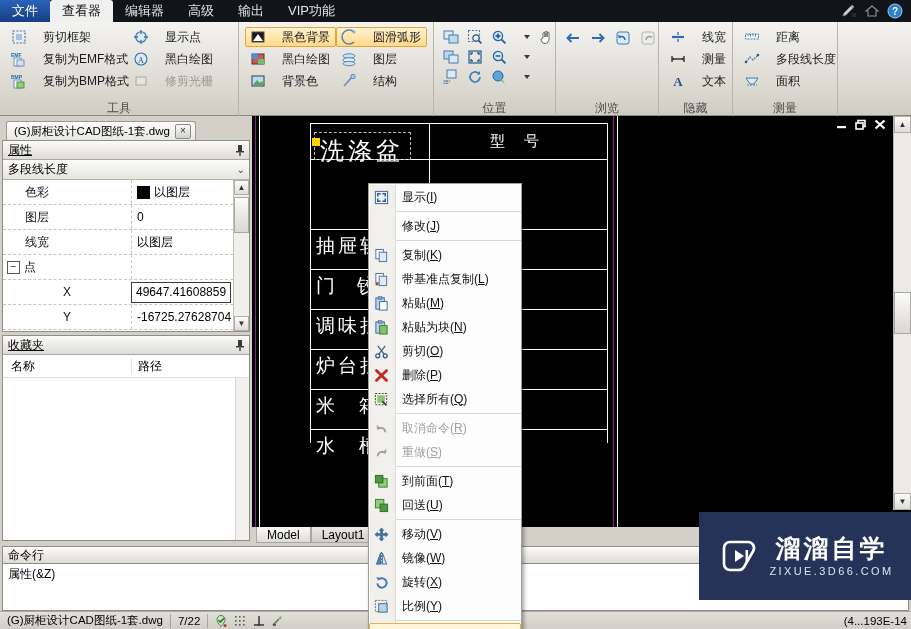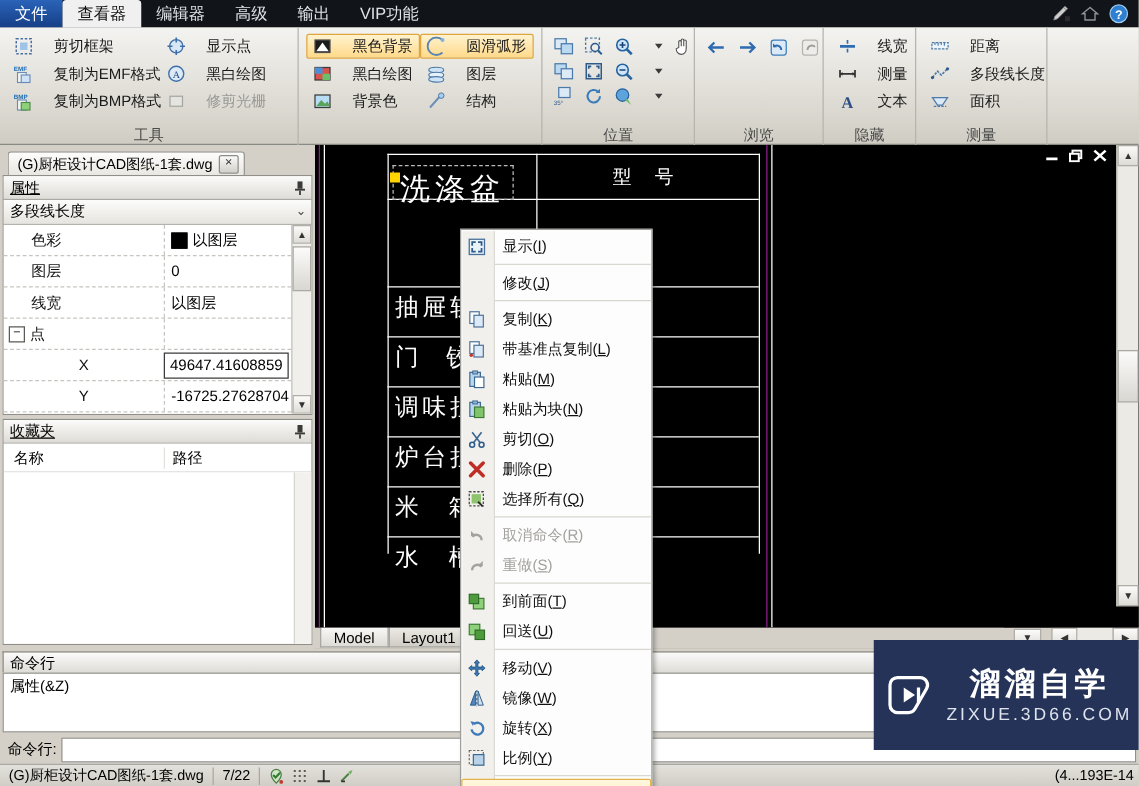--- a/index.html
+++ b/index.html
@@ -143,21 +143,21 @@
   .sb-sep{width:1px;height:14px;background:#a8a7a1;}
   .sb-icons{display:flex;align-items:center;gap:5px;padding:0 6px;}
   .sb-coord{margin-left:auto;padding-right:4px;letter-spacing:0px;}
 
   
   .wm{position:absolute;right:0;bottom:29px;width:212px;height:88px;
     background:#253358;display:flex;align-items:center;justify-content:center;gap:9px;z-index:40;}
   .wm-txt{display:flex;flex-direction:column;align-items:center;color:#fff;}
   .wm-cn{font-size:25px;letter-spacing:3px;line-height:1.1;
     font-family:"DejaVu Sans",sans-serif;font-weight:bold;}
-  .wm-en{font-size:14px;letter-spacing:2.4px;margin-top:3px;color:#dfe3ee;}
+  .wm-en{font-size:11px;letter-spacing:2.4px;margin-top:3px;color:#dfe3ee;}
 
   
   .ctxmenu{position:absolute;left:368px;top:183px;width:154px;z-index:90;
     background:#fdfdfd;border:1px solid #a0a09a;box-shadow:2px 2px 4px rgba(0,0,0,.35);
     padding:1px 0;box-sizing:border-box;}
   .ctx-gutter{position:absolute;left:1px;top:1px;bottom:1px;width:25px;
     background:#f1f0ec;border-right:1px solid #dcdbd5;}
   .ctxitem{position:relative;height:24px;display:flex;align-items:center;
     font-size:12px;box-sizing:border-box;z-index:2;}
   .ctxitem .cico{width:25px;flex:0 0 25px;display:flex;align-items:center;justify-content:center;}
@@ -731,26 +731,20 @@
     </div>
   </div>
 
   <div class="cmdarea">
     <div class="cmd-hdr">
       <span>命令行</span>
     </div>
     <div class="cmd-hist">
       <div>属性(&amp;Z)</div>
     </div>
-    <div class="cmd-inrow">
-      <span class="cmd-lbl">命令行:</span>
-      <div class="cmd-input">
-        <span></span>
-      </div>
-    </div>
   </div>
 
   <div class="statusbar">
     <div class="sb-cell">(G)厨柜设计CAD图纸-1套.dwg</div>
     <div class="sb-sep"></div>
     <div class="sb-cell">7/22</div>
     <div class="sb-sep"></div>
     <div class="sb-icons">
       <span>
         <svg width="14" height="14" viewBox="0 0 14 14">

